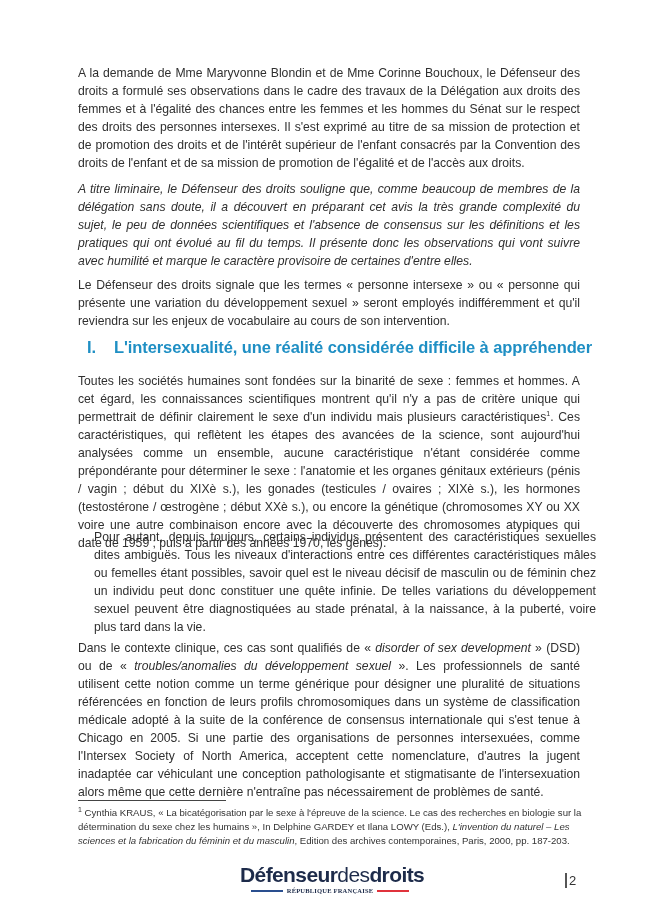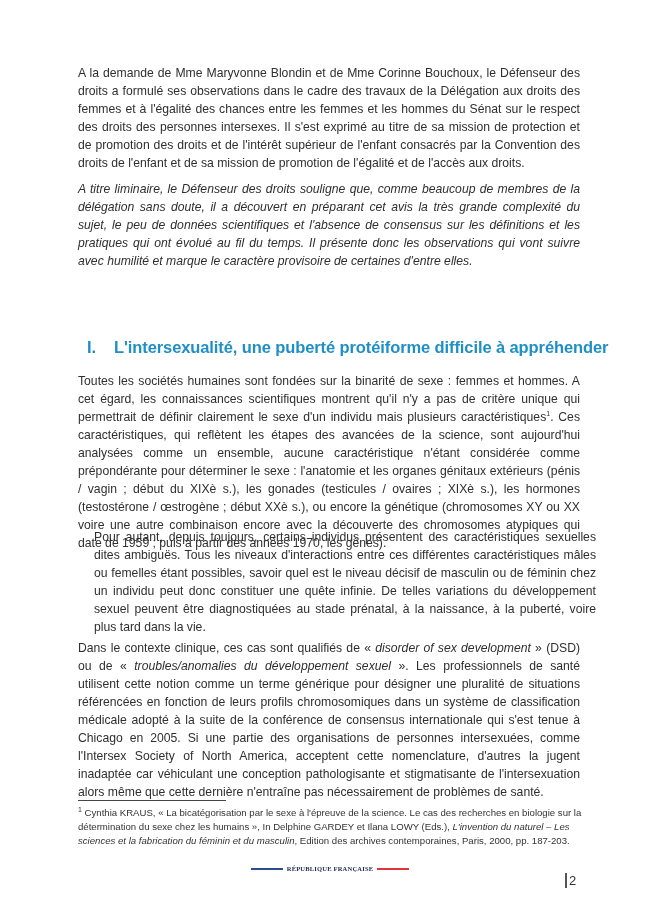--- a/index.html
+++ b/index.html
@@ -133,36 +133,38 @@
   </style>
 </head>
 <body>
 
 <div class="page">
 
   <p class="body-text" id="p1">A la demande de Mme Maryvonne Blondin et de Mme Corinne Bouchoux, le Défenseur des droits a formulé ses observations dans le cadre des travaux de la Délégation aux droits des femmes et à l'égalité des chances entre les femmes et les hommes du Sénat sur le respect des droits des personnes intersexes. Il s'est exprimé au titre de sa mission de protection et de promotion des droits et de l'intérêt supérieur de l'enfant consacrés par la Convention des droits de l'enfant et de sa mission de promotion de l'égalité et de l'accès aux droits.</p>
 
   <p class="body-text" id="p2">A titre liminaire, le Défenseur des droits souligne que, comme beaucoup de membres de la délégation sans doute, il a découvert en préparant cet avis la très grande complexité du sujet, le peu de données scientifiques et l'absence de consensus sur les définitions et les pratiques qui ont évolué au fil du temps. Il présente donc les observations qui vont suivre avec humilité et marque le caractère provisoire de certaines d'entre elles.</p>
 
+  <p class="body-text" id="p3">Le Défenseur des droits signale que les termes « personne intersexe » ou « personne qui présente une variation du développement sexuel » seront employés indifféremment et qu'il reviendra sur les enjeux de vocabulaire au cours de son intervention.</p>
 
   <h2 class="heading">
-    <span class="num">I.</span><span>L'intersexualité, une puberté protéiforme difficile à appréhender</span>
+    <span class="num">I.</span><span>L'intersexualité, une réalité considérée difficile à appréhender</span>
   </h2>
 
   <p class="body-text" id="p4"><span>Toutes les sociétés humaines sont fondées sur la binarité de sexe : femmes et hommes. A cet égard, les connaissances scientifiques montrent qu'il n'y a pas de critère unique qui permettrait de définir clairement le sexe d'un individu mais plusieurs caractéristiques</span><sup>1</sup><span>. Ces caractéristiques, qui reflètent les étapes des avancées de la science, sont aujourd'hui analysées comme un ensemble, aucune caractéristique n'étant considérée comme prépondérante pour déterminer le sexe : l'anatomie et les organes génitaux extérieurs (pénis / vagin ; début du XIXè s.), les gonades (testicules / ovaires ; XIXè s.), les hormones (testostérone / œstrogène ; début XXè s.), ou encore la génétique (chromosomes XY ou XX voire une autre combinaison encore avec la découverte des chromosomes atypiques qui date de 1959 ; puis à partir des années 1970, les gènes).</span></p>
 
   <p class="body-text" id="p5">Pour autant, depuis toujours, certains individus présentent des caractéristiques sexuelles dites ambiguës. Tous les niveaux d'interactions entre ces différentes caractéristiques mâles ou femelles étant possibles, savoir quel est le niveau décisif de masculin ou de féminin chez un individu peut donc constituer une quête infinie. De telles variations du développement sexuel peuvent être diagnostiquées au stade prénatal, à la naissance, à la puberté, voire plus tard dans la vie.</p>
 
   <p class="body-text" id="p6"><span>Dans le contexte clinique, ces cas sont qualifiés de « </span><i>disorder of sex development</i><span> » (DSD) ou de « </span><i>troubles/anomalies du développement sexuel</i><span> ». Les professionnels de santé utilisent cette notion comme un terme générique pour désigner une pluralité de situations référencées en fonction de leurs profils chromosomiques dans un système de classification médicale adopté à la suite de la conférence de consensus internationale qui s'est tenue à Chicago en 2005. Si une partie des organisations de personnes intersexuées, comme l'Intersex Society of North America, acceptent cette nomenclature, d'autres la jugent inadaptée car véhiculant une conception pathologisante et stigmatisante de l'intersexuation alors même que cette dernière n'entraîne pas nécessairement de problèmes de santé.</span></p>
 
   <div class="footnote-rule"></div>
 
   <p class="footnote"><sup>1</sup><span> Cynthia KRAUS, « La bicatégorisation par le sexe à l'épreuve de la science. Le cas des recherches en biologie sur la détermination du sexe chez les humains », In Delphine GARDEY et Ilana LOWY (Eds.), </span><i>L'invention du naturel – Les sciences et la fabrication du féminin et du masculin</i><span>, Edition des archives contemporaines, Paris, 2000, pp. 187-203.</span></p>
 
   <div class="logo">
+    <div class="logo-word"><span class="b">Défenseur</span><span class="l">des</span><span class="b">droits</span></div>
     <div class="logo-sub">
       <span class="bar blue"></span>
       <span class="tag">RÉPUBLIQUE FRANÇAISE</span>
       <span class="bar red"></span>
     </div>
   </div>
 
   <div class="page-number">
     <span class="pipe"></span>
     <span>2</span>

